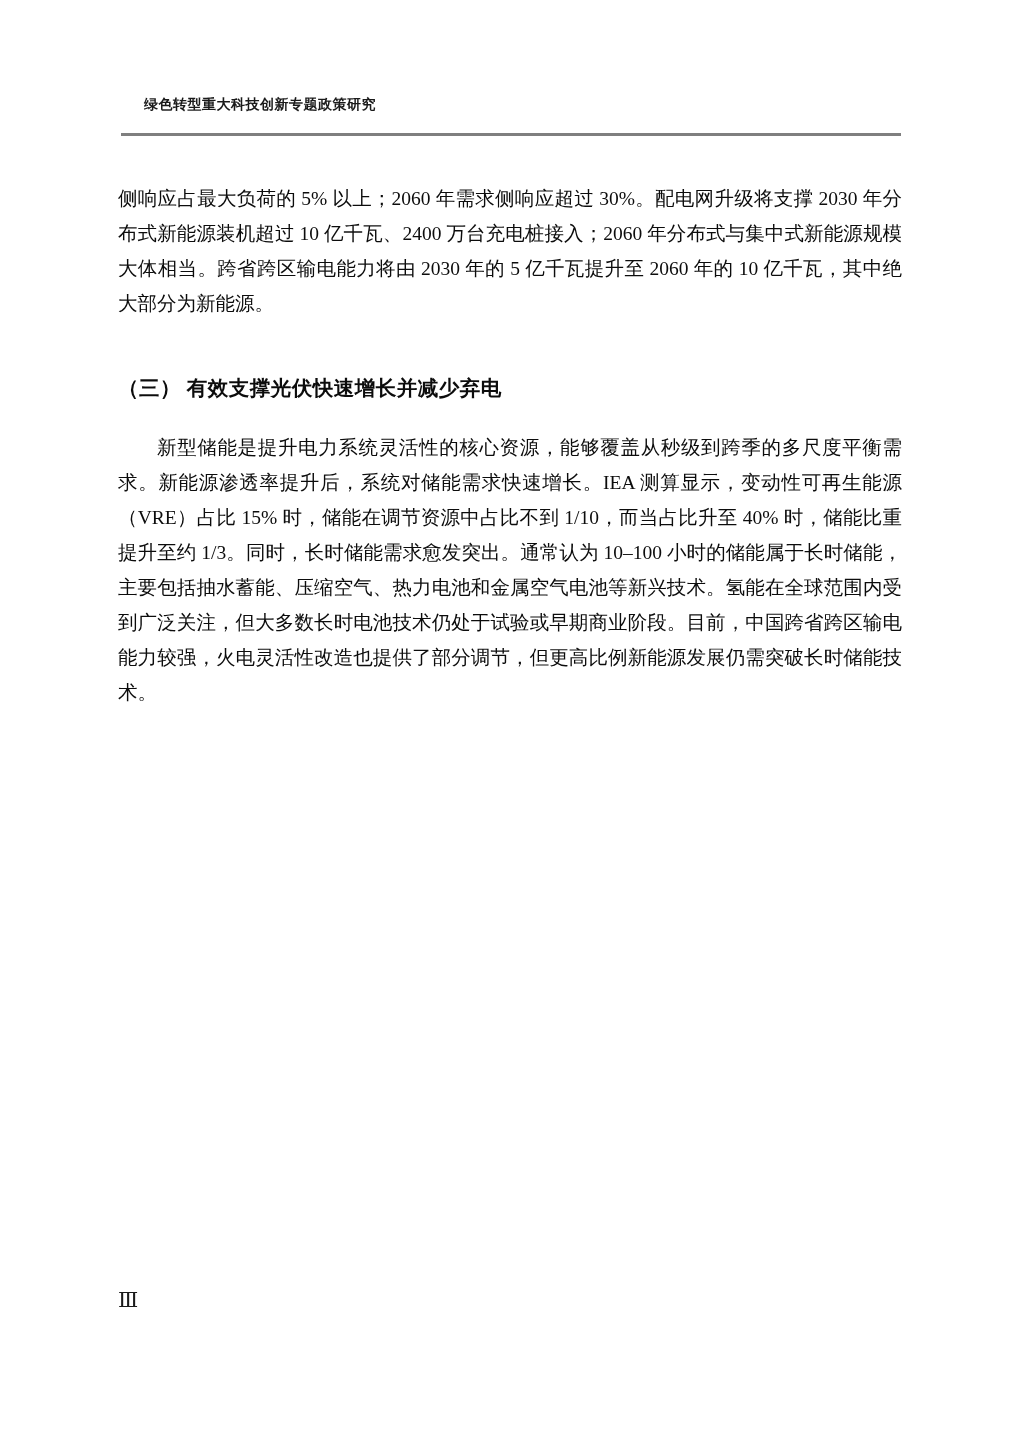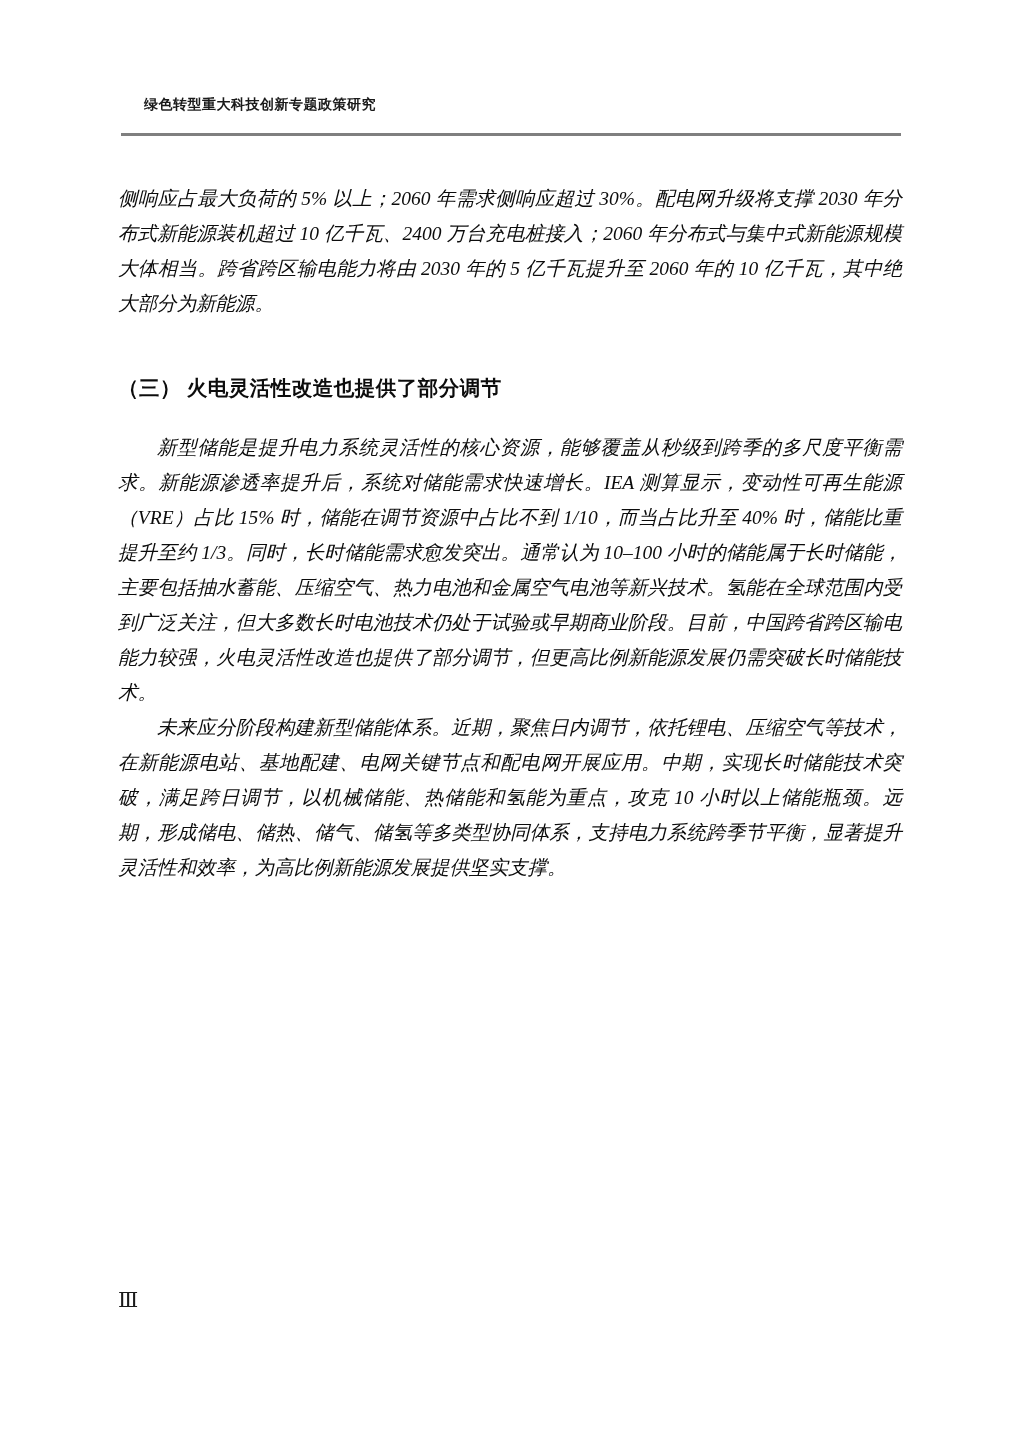--- a/index.html
+++ b/index.html
@@ -44,21 +44,20 @@
     width: 784px;
     font-family: "Liberation Serif", "DejaVu Serif", serif;
     font-size: 19.5px;
     line-height: 35px;
     text-align: justify;
     color: #0c0c0c;
   }
   .para {
     margin: 0;
     text-indent: 2em;
-    font-style: italic;
   }
   .para.no-indent {
     text-indent: 0;
   }
   .section-heading {
     font-family: "Liberation Serif", "DejaVu Serif", serif;
     font-size: 20.5px;
     font-weight: bold;
     color: #0c0c0c;
     margin: 50px 0 24px 0;
@@ -82,27 +81,26 @@
 <div class="page">
 
   <div class="running-header">
     <div class="running-header-title">绿色转型重大科技创新专题政策研究</div>
   </div>
   <div class="header-rule"></div>
 
   <div class="content">
     <p class="para no-indent">侧响应占最大负荷的 5% 以上；2060 年需求侧响应超过 30%。配电网升级将支撑 2030 年分布式新能源装机超过 10 亿千瓦、2400 万台充电桩接入；2060 年分布式与集中式新能源规模大体相当。跨省跨区输电能力将由 2030 年的 5 亿千瓦提升至 2060 年的 10 亿千瓦，其中绝大部分为新能源。</p>
 
-    <h3 class="section-heading">（三） 火电灵活性改造也提供了部分调节</h3>
+    <h3 class="section-heading">（三） 有效支撑光伏快速增长并减少弃电</h3>
 
 
     <p class="para">新型储能是提升电力系统灵活性的核心资源，能够覆盖从秒级到跨季的多尺度平衡需求。新能源渗透率提升后，系统对储能需求快速增长。IEA 测算显示，变动性可再生能源（VRE）占比 15% 时，储能在调节资源中占比不到 1/10，而当占比升至 40% 时，储能比重提升至约 1/3。同时，长时储能需求愈发突出。通常认为 10–100 小时的储能属于长时储能，主要包括抽水蓄能、压缩空气、热力电池和金属空气电池等新兴技术。氢能在全球范围内受到广泛关注，但大多数长时电池技术仍处于试验或早期商业阶段。目前，中国跨省跨区输电能力较强，火电灵活性改造也提供了部分调节，但更高比例新能源发展仍需突破长时储能技术。</p>
 
 
 
-    <p class="para">未来应分阶段构建新型储能体系。近期，聚焦日内调节，依托锂电、压缩空气等技术，在新能源电站、基地配建、电网关键节点和配电网开展应用。中期，实现长时储能技术突破，满足跨日调节，以机械储能、热储能和氢能为重点，攻克 10 小时以上储能瓶颈。远期，形成储电、储热、储气、储氢等多类型协同体系，支持电力系统跨季节平衡，显著提升灵活性和效率，为高比例新能源发展提供坚实支撑。</p>
   </div>
 
   <div class="page-footer">
     <span class="page-number">Ⅲ</span>
   </div>
 
 </div>
 
 </body></html>

